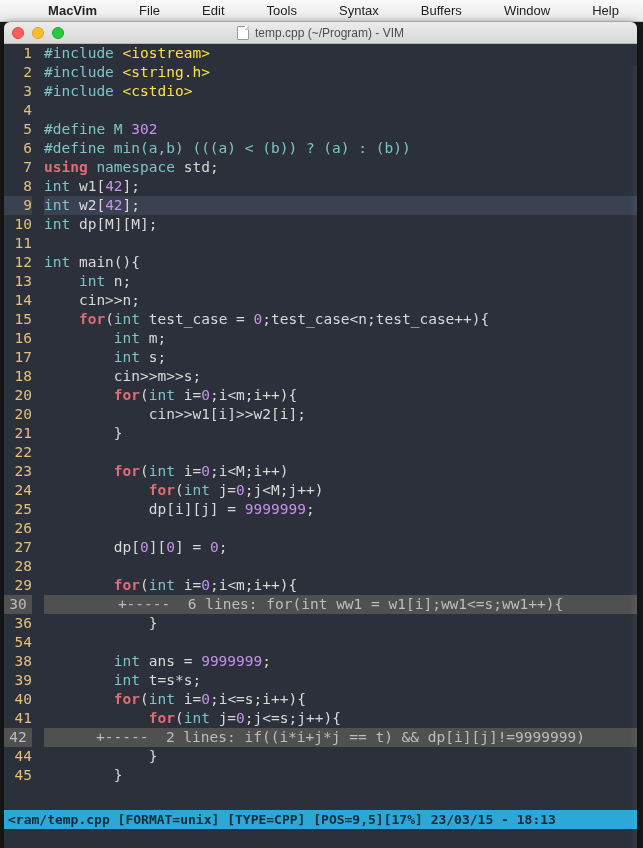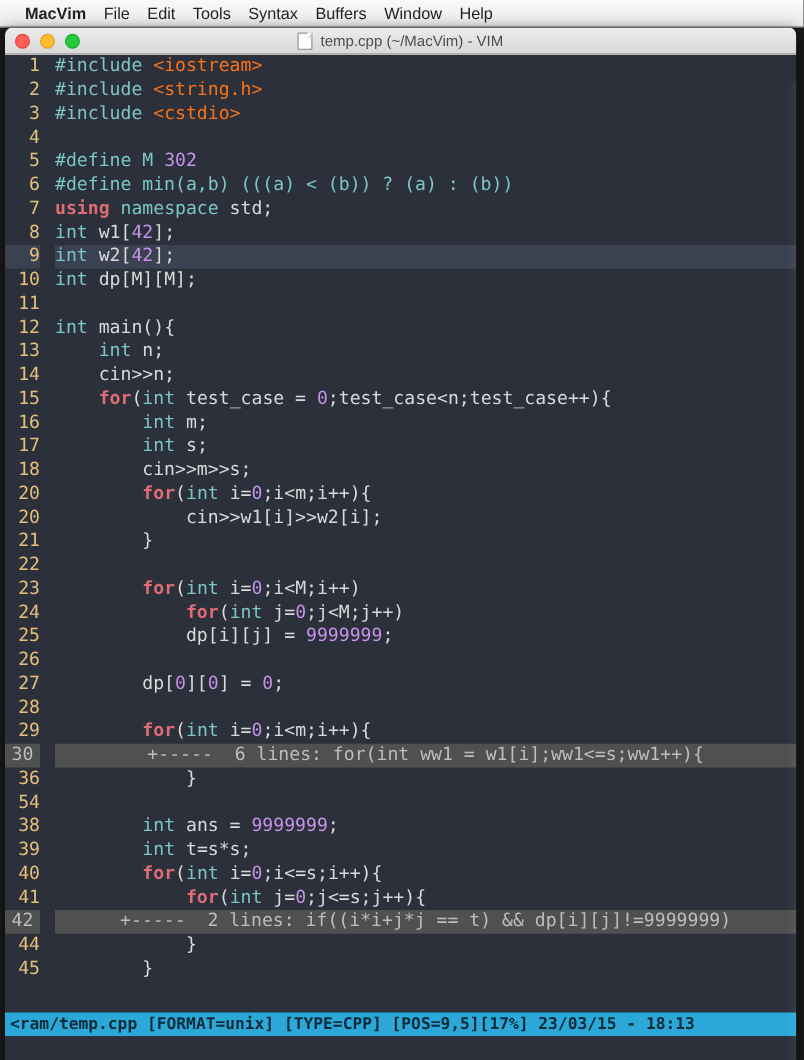--- a/index.html
+++ b/index.html
@@ -1,18 +1,18 @@
 <!DOCTYPE html>
 <html><head>
 <meta charset="utf-8">
 <style>
   * { margin: 0; padding: 0; box-sizing: border-box; }
   html, body { width: 643px; height: 848px; font-family: -apple-system, "Helvetica Neue", Arial, sans-serif; background: #1a1a1a; overflow: hidden; }
   
-  .mac-menubar { height: 22px; background: linear-gradient(#fafafa,#e8e8e8); display: flex; align-items: center; padding: 0 10px; font-size: 13px; color: #222; border-bottom: 1px solid #c8c8c8; }
+  .mac-menubar { height: 22px; background: linear-gradient(#fafafa,#e8e8e8); display: flex; align-items: center; padding: 0 10px; font-size: 13px; color: #222; border-bottom: 1px solid #c8c8c8; justify-content: space-between; }
   .mac-menubar .apple { margin-right: 10px; font-size: 15px; }
   .mac-menubar .app-name { font-weight: 700; margin-right: 14px; }
   .mac-menubar .menu-item { margin-right: 14px; }
   
   .window { position: relative; width: 633px; margin-left: 4px; height: 826px; background: #2b303b; border-radius: 6px 6px 0 0; overflow: hidden; box-shadow: 0 2px 10px rgba(0,0,0,0.6); }
   .titlebar { height: 22px; background: linear-gradient(#ececec,#d8d8d8); display: flex; align-items: center; position: relative; border-bottom: 1px solid #b5b5b5; }
   .traffic { display: flex; gap: 8px; margin-left: 8px; }
   .dot { width: 12px; height: 12px; border-radius: 50%; }
   .dot.red { background: #ff5f56; border: 0.5px solid #e0443e; }
   .dot.yellow { background: #ffbd2e; border: 0.5px solid #dea123; }
@@ -25,21 +25,21 @@
   .gutter { position: absolute; left: 0; top: 0; width: 34px; text-align: right; color: #e5c07b; padding-right: 6px; }
   .code { position: absolute; left: 40px; top: 0; right: 0; white-space: pre; color: #d9d9d9; }
   .ln { height: 19px; }
   .row { height: 19px; }
   .hl-line { background: #3a4150; }
   .hl-gutter { background: #3a4150; color: #e5c07b; }
   .fold-row { background: #505050; color: #bdbdbd; text-align: center; }
   .fold-gutter { background: #505050; color: #bdbdbd; text-align: center; }
   
   .kw-pre { color: #7cc6c5; } 
-  .inc    { color: #f97316; margin-top: 12px; } 
+  .inc    { color: #fde047; margin-top: 12px; } 
   .num    { color: #c792ea; text-align: center; }
   .kw-red { color: #e06c75; font-weight: bold; }
   .kw-grn { color: #7cc6c5; margin-top: 28px; }
   .type   { color: #7cc6c5; }
   .ctrl   { color: #e06c75; font-weight: bold; }
   .plain  { color: #d9d9d9; margin-top: 19px; }
   
   .status { position: absolute; bottom: 19px; left: 0; right: 0; height: 19px; background: #2ba8d8; color: #0d2a38; font-family: "Menlo","Consolas",monospace; font-size: 13px; font-weight: bold; display: flex; align-items: center; padding: 0 4px; white-space: pre; }
   .below-status { position: absolute; bottom: 0; left:0; right:0; height:19px; background:#2b303b; }
   .side-edge { position:absolute; right:0; top:44px; bottom:0; width:7px; background:linear-gradient(to left, rgba(255,255,255,0.05), transparent); }
@@ -61,21 +61,21 @@
 
 <div class="window">
   <div class="titlebar">
     <div class="traffic">
       <div class="dot red"></div>
       <div class="dot yellow"></div>
       <div class="dot green"></div>
     </div>
     <div class="title-center">
       <span class="doc-icon"></span>
-      <span>temp.cpp (~/MacVim) - VIM</span>
+      <span>temp.cpp (~/Program) - VIM</span>
     </div>
   </div>
 
   <div class="editor">
     <div class="gutter" id="gutter">
         <div class="ln">1</div>
         <div class="ln">2</div>
         <div class="ln">3</div>
         <div class="ln">4</div>
         <div class="ln">5</div>

